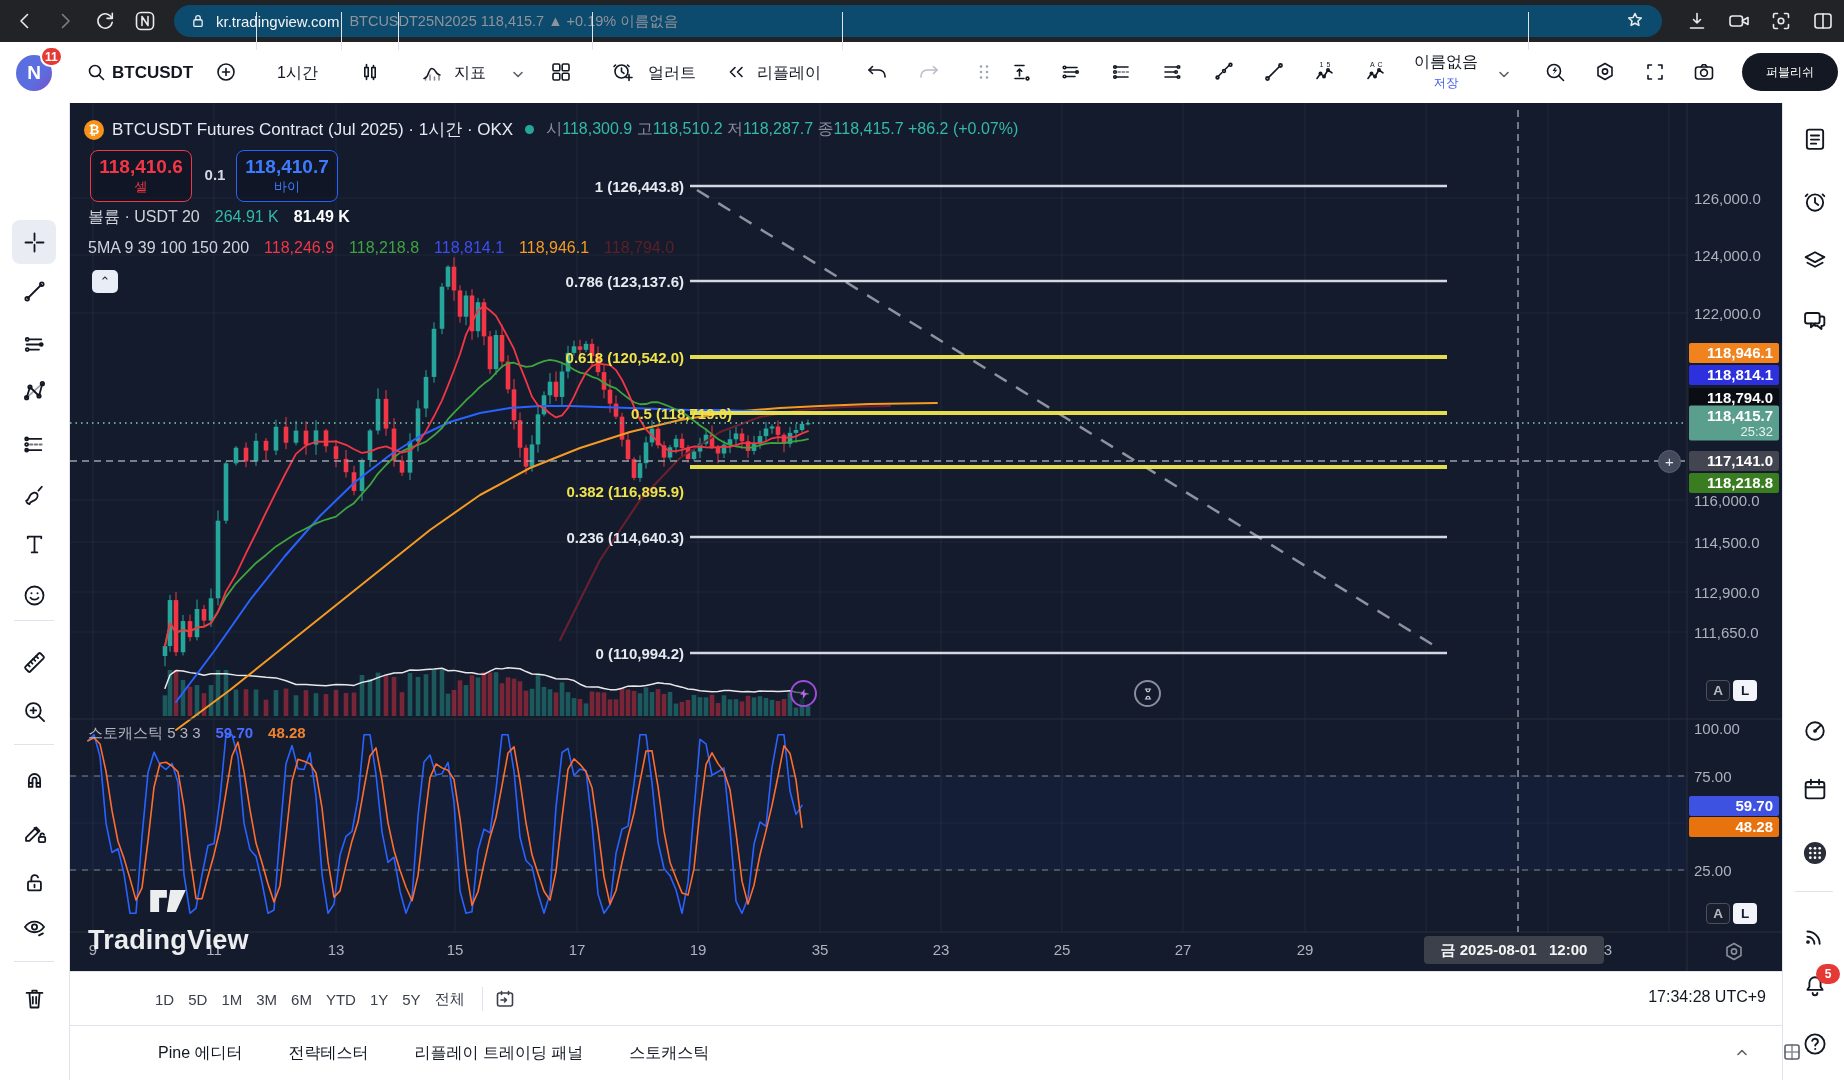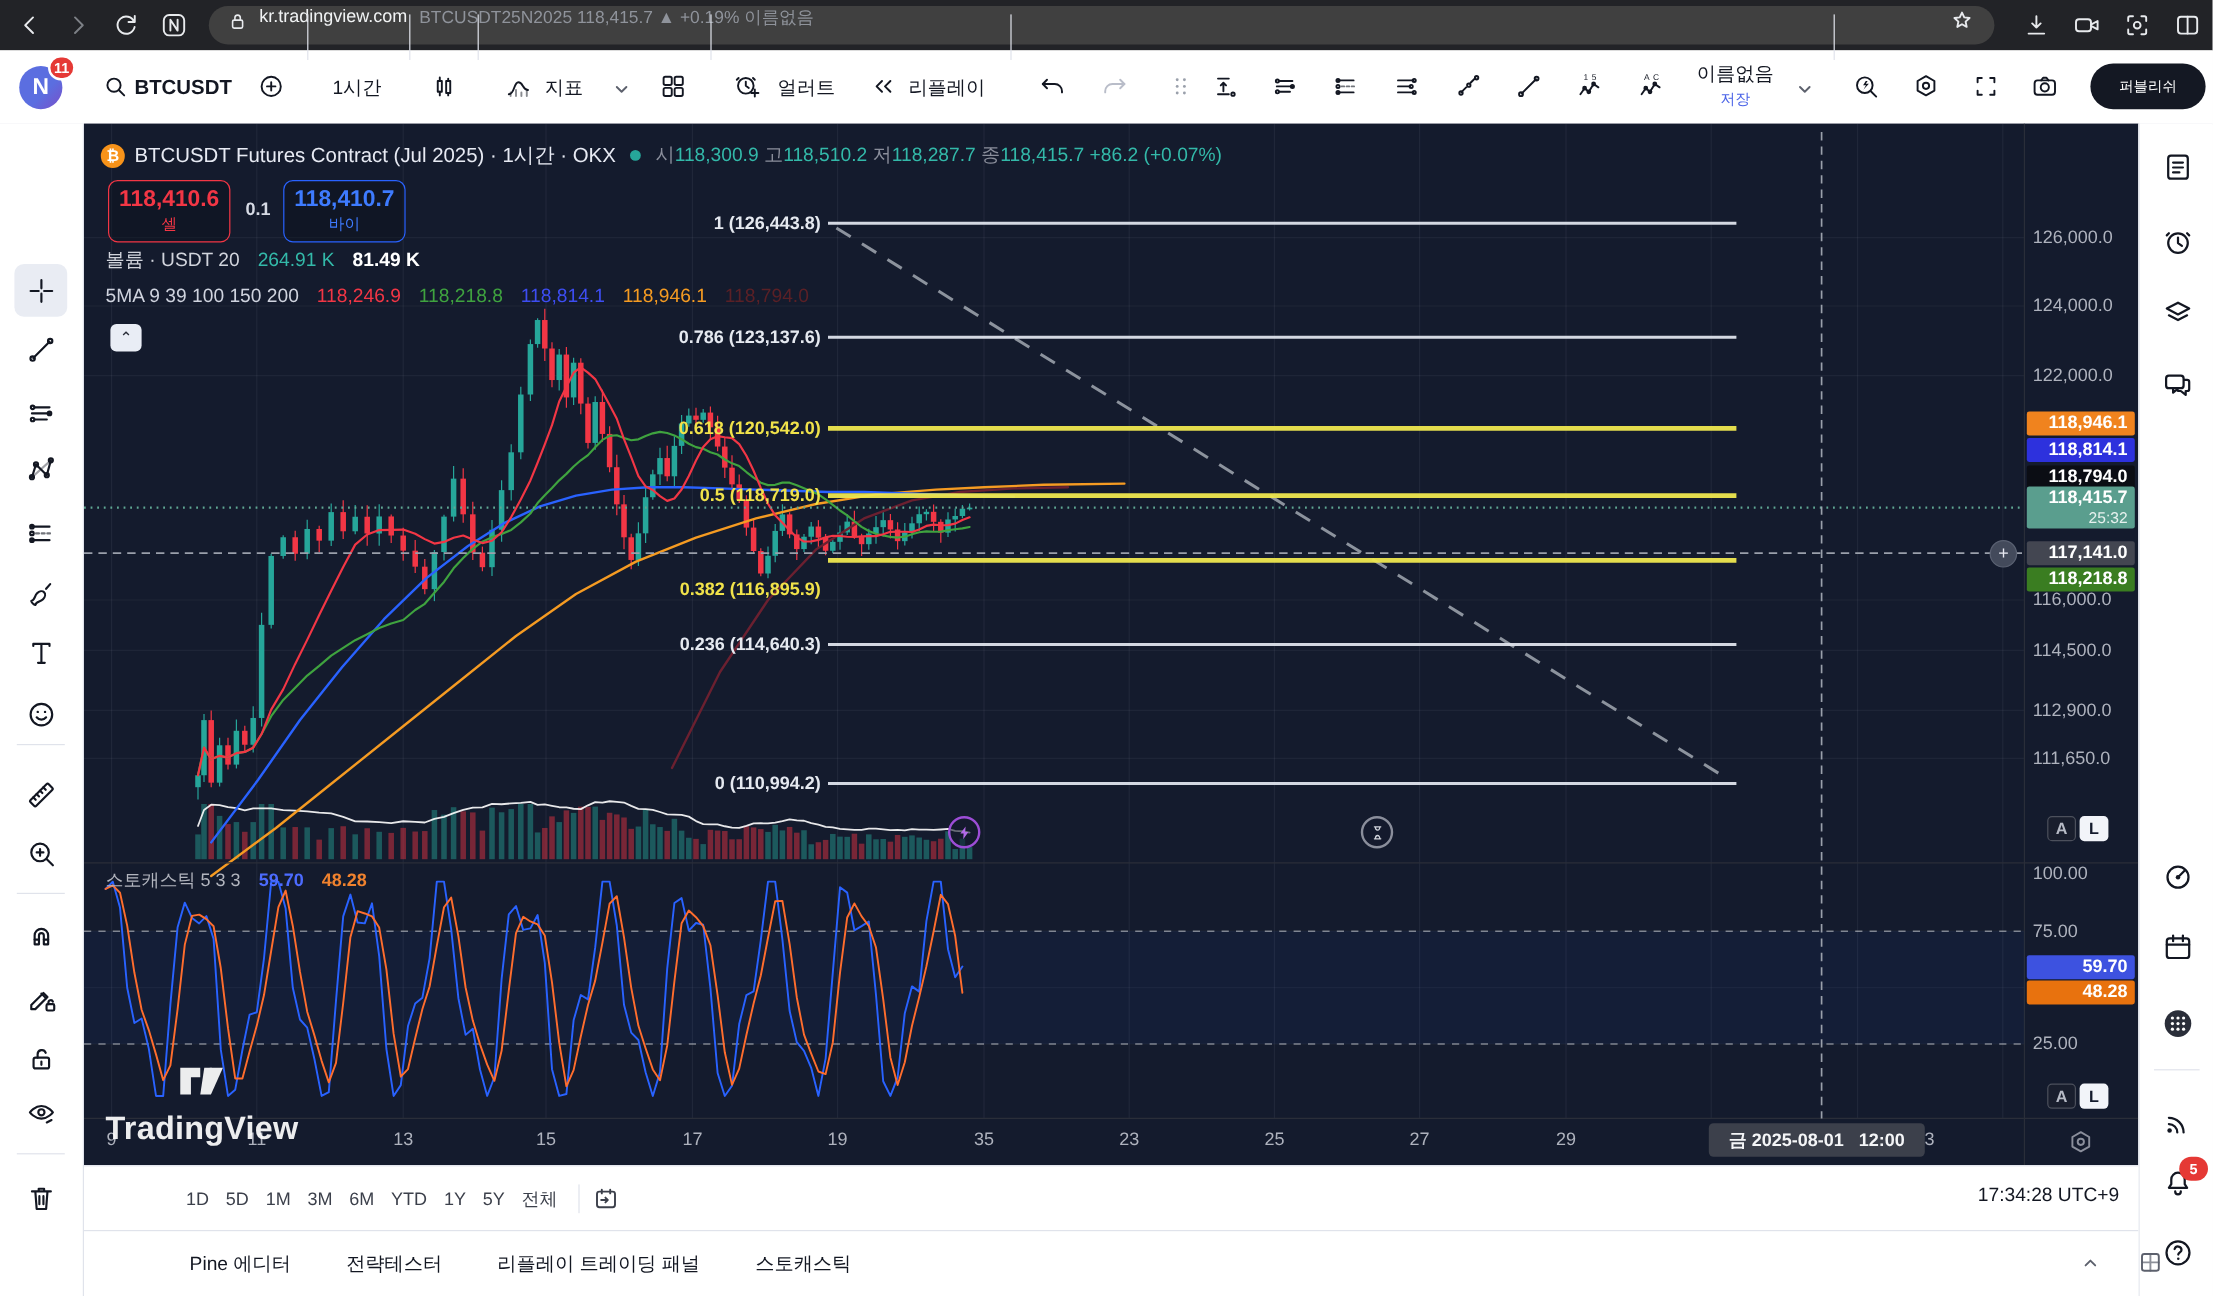--- a/index.html
+++ b/index.html
@@ -3,21 +3,21 @@
 <meta charset="utf-8">
 <style>
   html,body{margin:0;padding:0;background:#fff;font-family:"Liberation Sans",sans-serif;}
   #app{position:relative;width:1844px;height:1080px;overflow:hidden;background:#fff;}
   .abs{position:absolute;}
   
   .browser{left:0;top:0;width:1844px;height:42px;background:#222327;display:flex;align-items:center;}
   .bicon{width:26px;height:26px;color:#e8eaed;display:flex;align-items:center;justify-content:center;flex:0 0 auto;}
   .bicon svg{width:20px;height:20px;}
   .bicon.dim{color:#7d8086;}
-  .urlpill{height:32px;background:#404040;border-radius:17px;display:flex;align-items:flex-start;color:#fff;padding:0 14px;flex:0 0 auto;}
+  .urlpill{height:32px;background:#0c4a6e;border-radius:17px;display:flex;align-items:center;color:#fff;padding:0 14px;flex:0 0 auto;}
   .urltext{font-size:15px;color:#f1f3f4;margin-left:8px;white-space:nowrap;}
   .tabtitle{font-size:14.5px;color:#8f939b;margin-left:10px;white-space:nowrap;overflow:hidden;max-width:1150px;}
   
   .tvheader{left:0;top:42px;width:1844px;height:61px;background:#fff;border-bottom:1px solid #e0e3eb;}
   .hicon{position:absolute;color:#131722;display:flex;align-items:center;justify-content:center;}
   .hicon svg{width:24px;height:24px;}
   .hlabel{position:absolute;font-size:16px;color:#131722;white-space:nowrap;}
   .vdiv{position:absolute;width:1px;background:#e0e3eb;top:12px;height:38px;}
   .avatar{position:absolute;left:16px;top:55px;width:36px;height:36px;border-radius:50%;background:#5561d6;color:#fff;font-weight:bold;font-size:19px;display:flex;align-items:center;justify-content:center;background:linear-gradient(135deg,#5b6ee0 60%,#7a4fc9);}
   .avbadge{position:absolute;left:40px;top:46px;min-width:21px;height:21px;border-radius:11px;background:#e53935;color:#fff;font-size:12px;font-weight:bold;display:flex;align-items:center;justify-content:center;border:2px solid #fff;box-sizing:border-box;padding:0 3px;}
@@ -915,21 +915,21 @@
       <span style="color: rgb(61, 77, 242);">118,814.1</span>
       <span style="color: rgb(245, 155, 34);">118,946.1</span>
       <span style="color: rgb(90, 32, 38);">118,794.0</span>
     </div>
   <div class="collapsechip">⌃</div>
 
   <div id="overlays">
       <div class="fiblabel" style="left: 0px; top: 186px; width: 684px; text-align: right; color: rgb(229, 233, 240);">1 (126,443.8)</div>
       <div class="fiblabel" style="left: 0px; top: 281px; width: 684px; text-align: right; color: rgb(229, 233, 240);">0.786 (123,137.6)</div>
       <div class="fiblabel" style="left: 0px; top: 357px; width: 684px; text-align: right; color: rgb(240, 226, 74);">0.618 (120,542.0)</div>
-      <div class="fiblabel" style="left: 0px; top: 413px; width: 684px; text-align: right; color: rgb(240, 226, 74);">0.5 (118,719.0)</div>
+      <div class="fiblabel" style="left: 0px; top: 413px; width: 684px; text-align: right; color: rgb(240, 226, 74); padding-left: 48px;">0.5 (118,719.0)</div>
       <div class="fiblabel" style="left: 0px; top: 467px; width: 684px; text-align: right; color: rgb(240, 226, 74); margin-top: 24px;">0.382 (116,895.9)</div>
       <div class="fiblabel" style="left: 0px; top: 537px; width: 684px; text-align: right; color: rgb(229, 233, 240);">0.236 (114,640.3)</div>
       <div class="fiblabel" style="left: 0px; top: 653px; width: 684px; text-align: right; color: rgb(229, 233, 240);">0 (110,994.2)</div>
       <div class="axlabel" style="top: 198px;">126,000.0</div>
       <div class="axlabel" style="top: 255px;">124,000.0</div>
       <div class="axlabel" style="top: 313px;">122,000.0</div>
       <div class="axlabel" style="top: 500px;">116,000.0</div>
       <div class="axlabel" style="top: 542px;">114,500.0</div>
       <div class="axlabel" style="top: 592px;">112,900.0</div>
       <div class="axlabel" style="top: 632px;">111,650.0</div>

